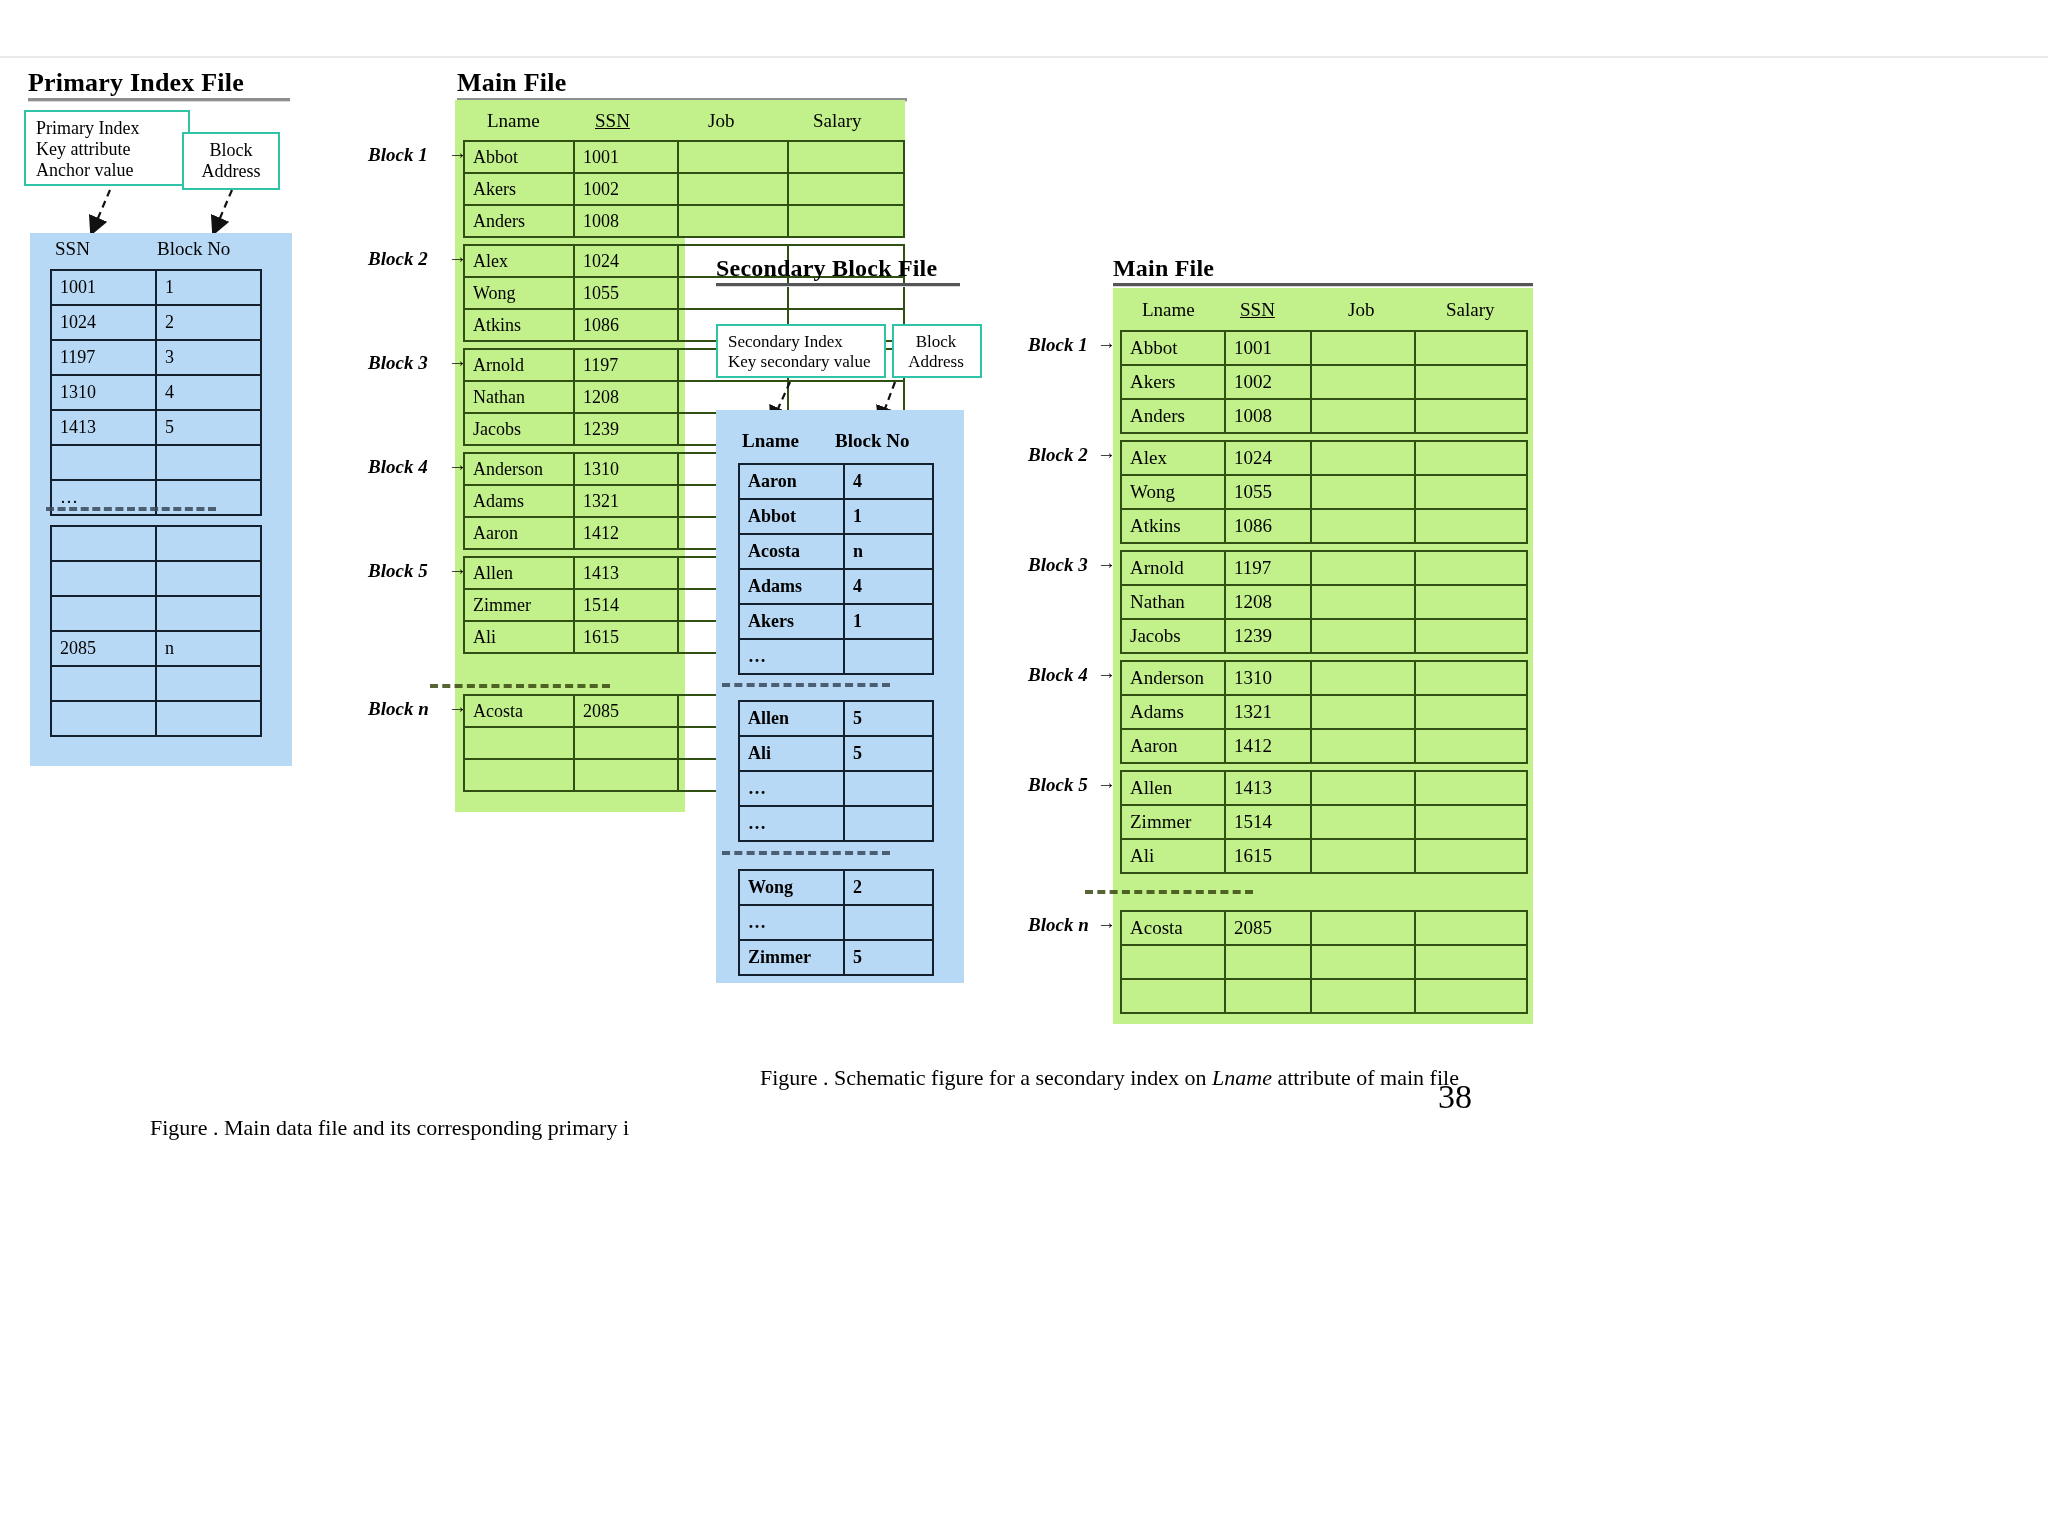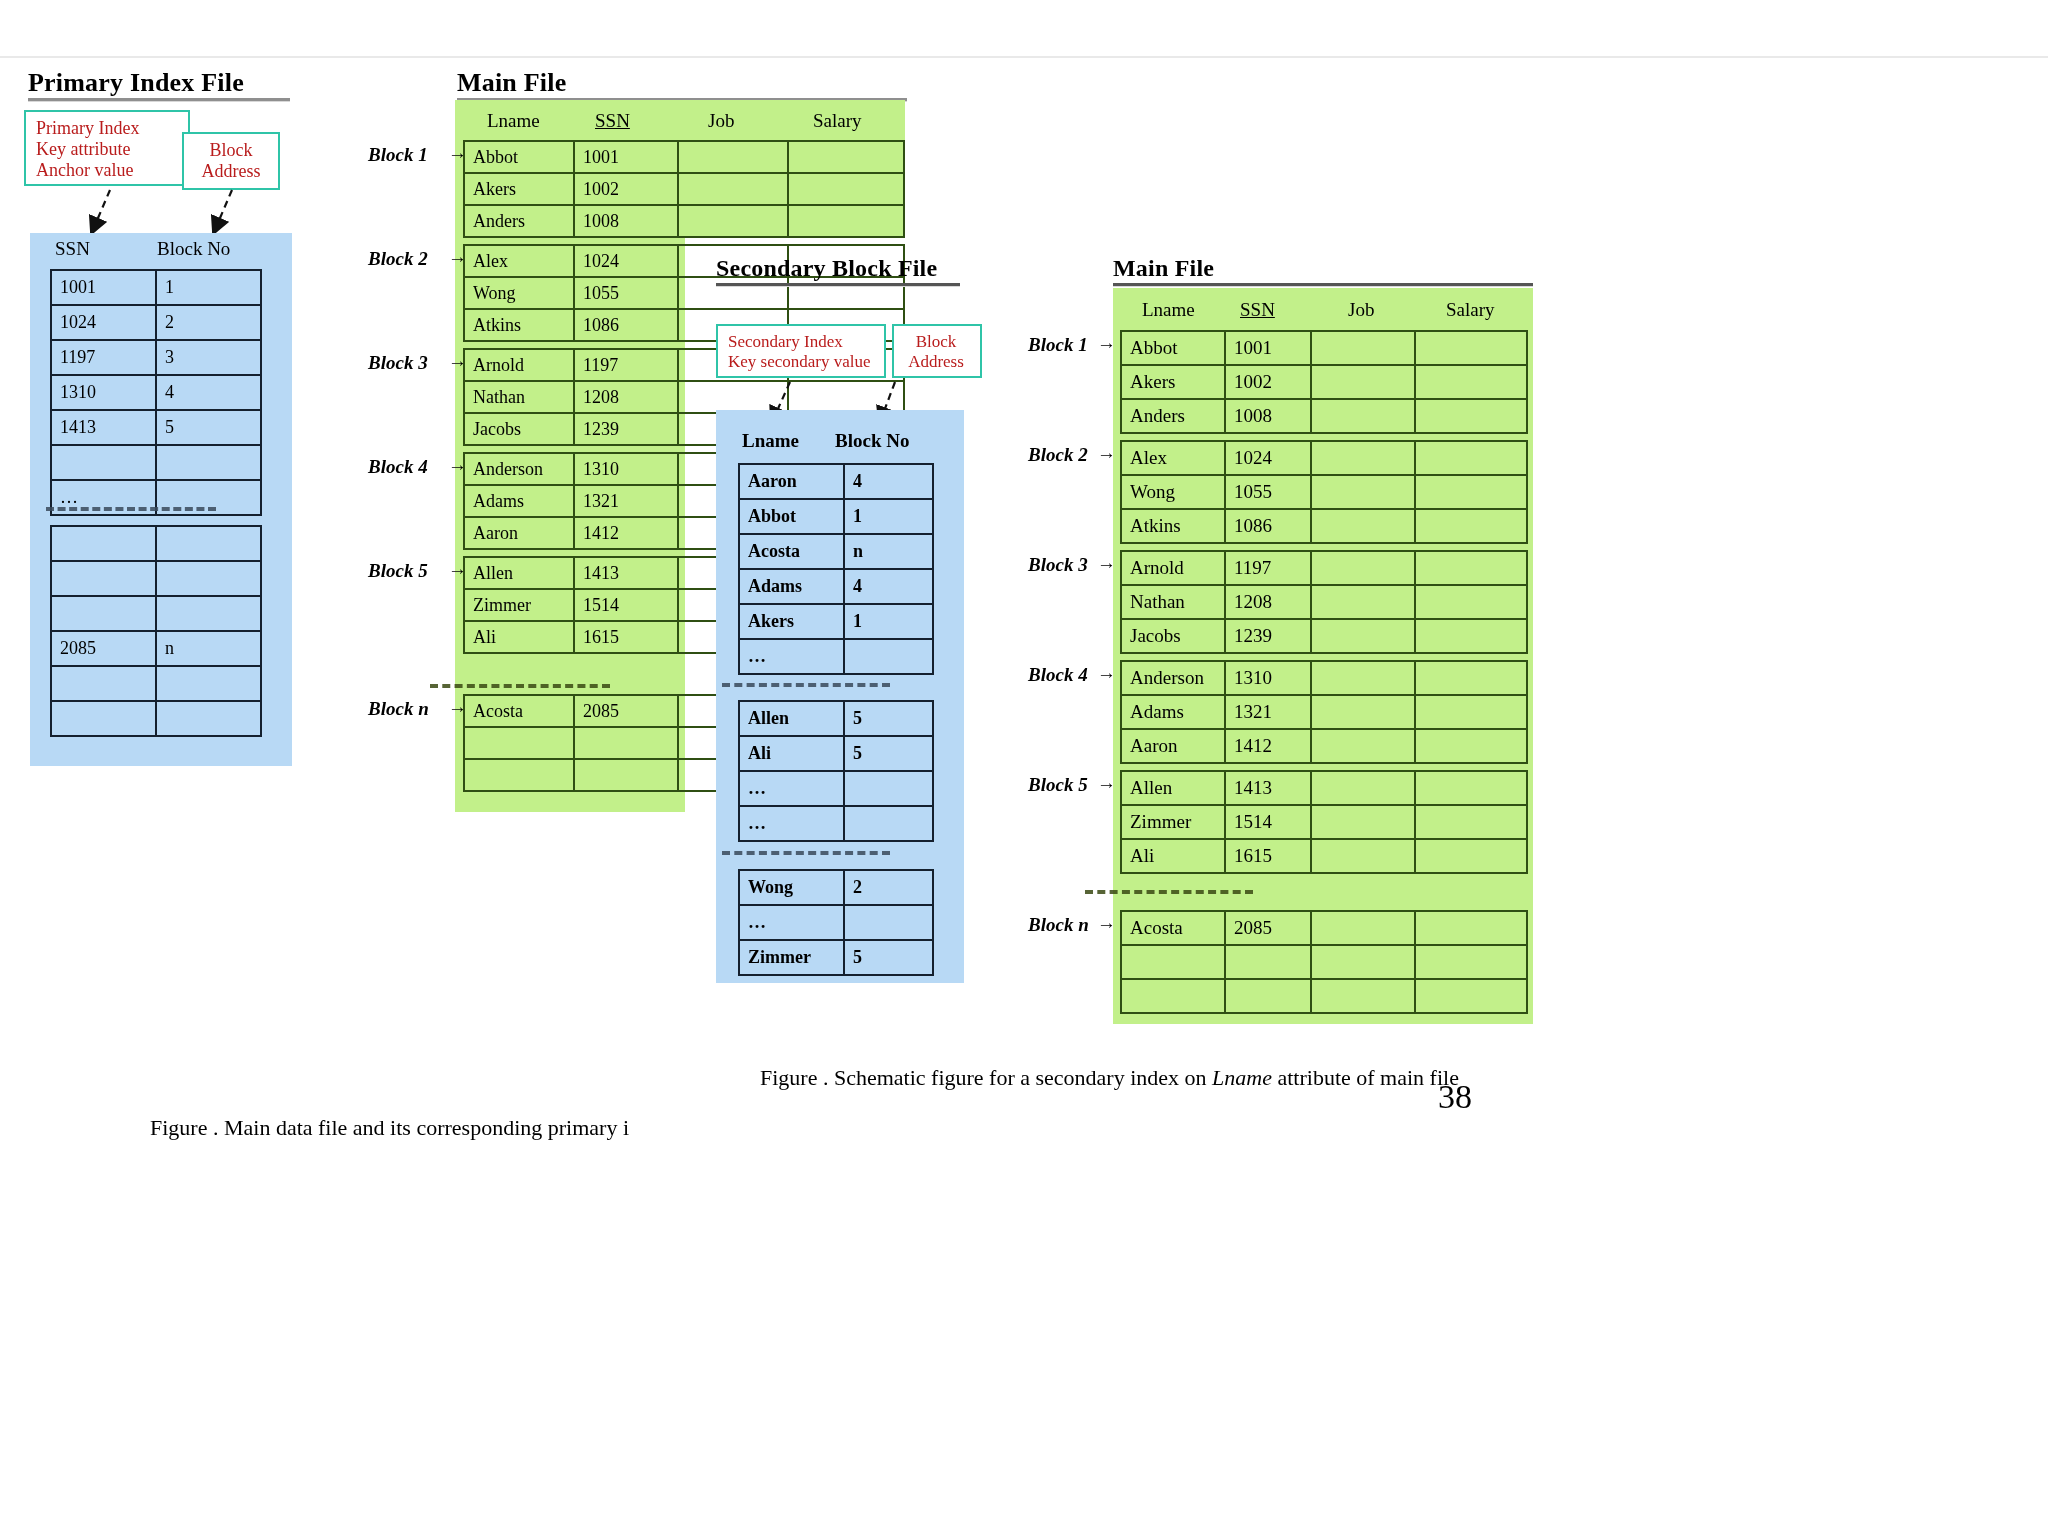--- a/index.html
+++ b/index.html
@@ -43,21 +43,21 @@
     background: #8f8f8f;
     box-shadow: 0 1px 0 #d8d8d8;
   }
   .sec-rule.dark { background:#555; }
 
   
   .callout {
     position: absolute;
     border: 2px solid #2fc4a8;
     background: #ffffff;
-    color: #b91c1c;
+    color: #000000;
     line-height: 1.18;
     padding: 6px 8px 7px 10px;
     box-sizing: border-box;
     white-space: pre-line;
   }
 
   
   .arrow-svg { position:absolute; overflow:visible; }
 
   

